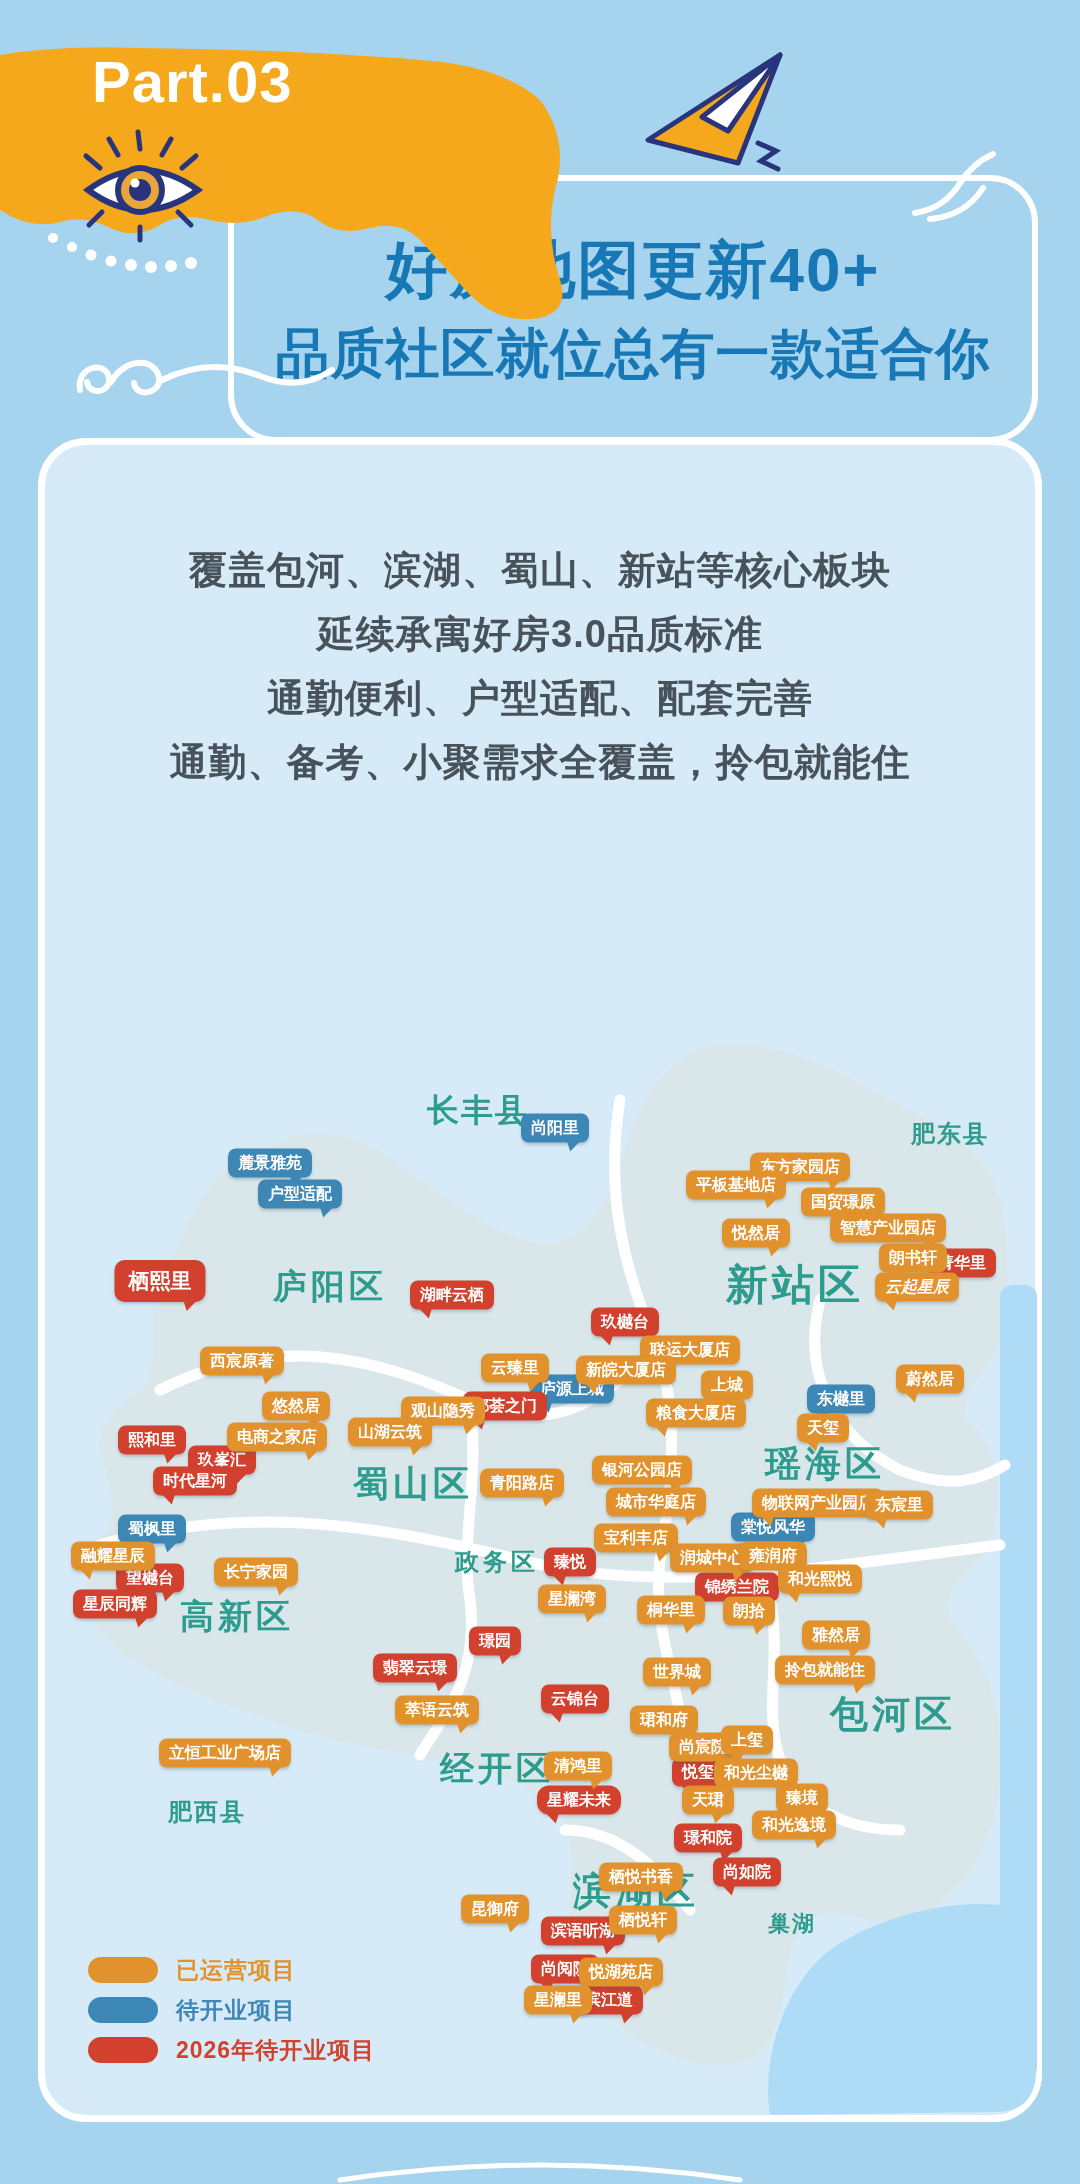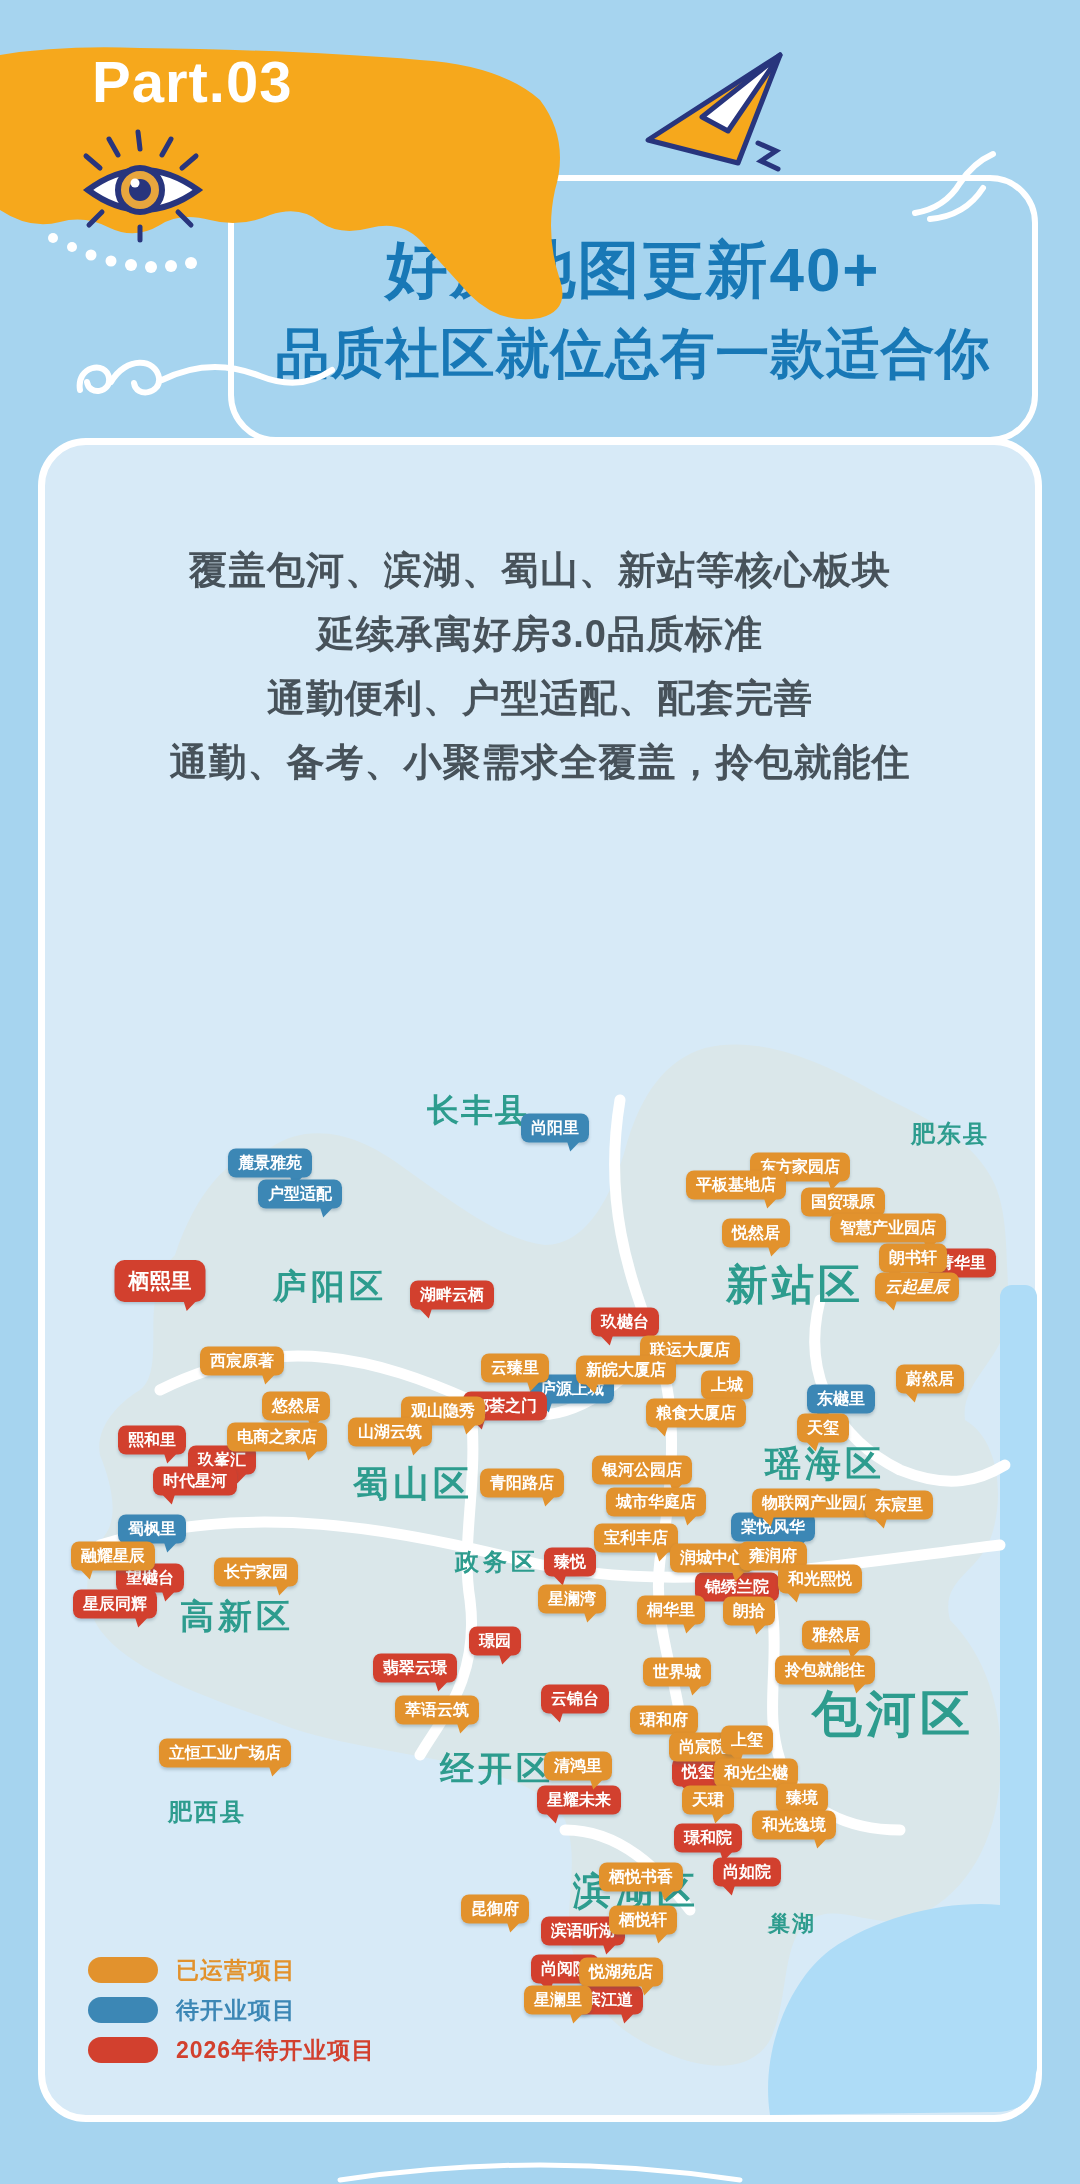--- a/index.html
+++ b/index.html
@@ -157,21 +157,21 @@
 </svg>
 
 <div class="labels">
     <div class="district " style="left: 330px; top: 1287px; font-size: 34px;">庐阳区</div>
     <div class="district " style="left: 795px; top: 1285px; font-size: 42px;">新站区</div>
     <div class="district " style="left: 413px; top: 1484px; font-size: 36px;">蜀山区</div>
     <div class="district " style="left: 825px; top: 1464px; font-size: 36px;">瑶海区</div>
     <div class="district " style="left: 497px; top: 1562px; font-size: 24px;">政务区</div>
     <div class="district " style="left: 237px; top: 1617px; font-size: 34px;">高新区</div>
     <div class="district " style="left: 497px; top: 1769px; font-size: 34px;">经开区</div>
-    <div class="district " style="left: 893px; top: 1714px; font-size: 50px;">包河区</div>
+    <div class="district " style="left: 893px; top: 1714px; font-size: 38px;">包河区</div>
     <div class="district " style="left: 636px; top: 1891px; font-size: 38px;">滨湖区</div>
     <div class="district county" style="left: 478px; top: 1111px; font-size: 32px;">长丰县</div>
     <div class="district county" style="left: 950px; top: 1134px; font-size: 24px;">肥东县</div>
     <div class="district county" style="left: 207px; top: 1812px; font-size: 24px;">肥西县</div>
     <div class="district county" style="left: 792px; top: 1924px; font-size: 22px;">巢湖</div>
   </div>
 <div class="pins">
     <div class="pin upcoming tail-r" style="left: 555px; top: 1128px;">尚阳里</div>
     <div class="pin upcoming tail-r" style="left: 270px; top: 1163px;">麓景雅苑</div>
     <div class="pin upcoming tail-r" style="left: 300px; top: 1194px;">户型适配</div>
@@ -187,21 +187,21 @@
     <div class="pin y2026 tail-r" style="left: 152px; top: 1440px;">熙和里</div>
     <div class="pin y2026 tail-r" style="left: 222px; top: 1460px;">玖峯汇</div>
     <div class="pin y2026 tail-l" style="left: 195px; top: 1481px;">时代星河</div>
     <div class="pin y2026 tail-r" style="left: 150px; top: 1578px;">望樾台</div>
     <div class="pin y2026 tail-r" style="left: 115px; top: 1604px;">星辰同辉</div>
     <div class="pin y2026 tail-l" style="left: 570px; top: 1562px;">臻悦</div>
     <div class="pin y2026 tail-r" style="left: 737px; top: 1587px;">锦绣兰院</div>
     <div class="pin y2026 tail-r" style="left: 495px; top: 1641px;">璟园</div>
     <div class="pin y2026 tail-r" style="left: 415px; top: 1668px;">翡翠云璟</div>
     <div class="pin y2026 tail-l" style="left: 575px; top: 1699px;">云锦台</div>
-    <div class="pin y2026 tail-l" style="left: 579px; top: 1800px;">星耀未来</div>
+    <div class="pin y2026 tail-l" style="left: 579px; top: 1800px; border-radius: 12px;">星耀未来</div>
     <div class="pin y2026 tail-l" style="left: 698px; top: 1772px;">悦玺</div>
     <div class="pin y2026 tail-r" style="left: 708px; top: 1838px;">璟和院</div>
     <div class="pin y2026 tail-l" style="left: 747px; top: 1872px;">尚如院</div>
     <div class="pin y2026 tail-r" style="left: 583px; top: 1931px;">滨语听湖</div>
     <div class="pin y2026 tail-l" style="left: 565px; top: 1969px;">尚阅院</div>
     <div class="pin y2026 tail-r" style="left: 609px; top: 2000px;">滨江道</div>
     <div class="pin operating tail-r" style="left: 800px; top: 1167px;">东方家园店</div>
     <div class="pin operating tail-r" style="left: 736px; top: 1185px;">平板基地店</div>
     <div class="pin operating tail-r" style="left: 843px; top: 1202px;">国贸璟原</div>
     <div class="pin operating tail-r" style="left: 888px; top: 1228px;">智慧产业园店</div>

